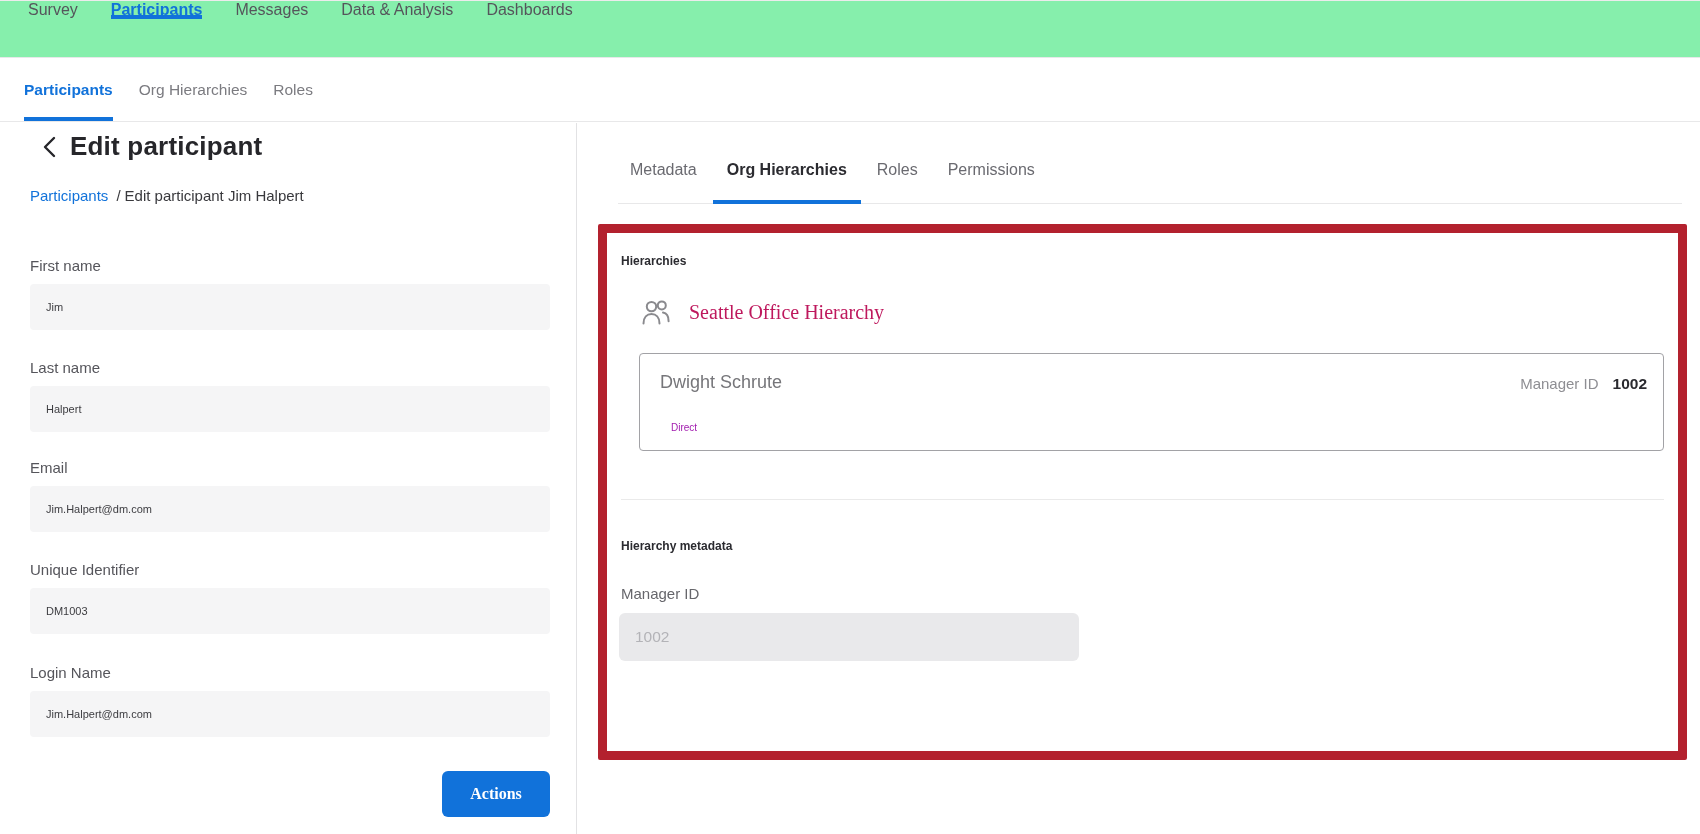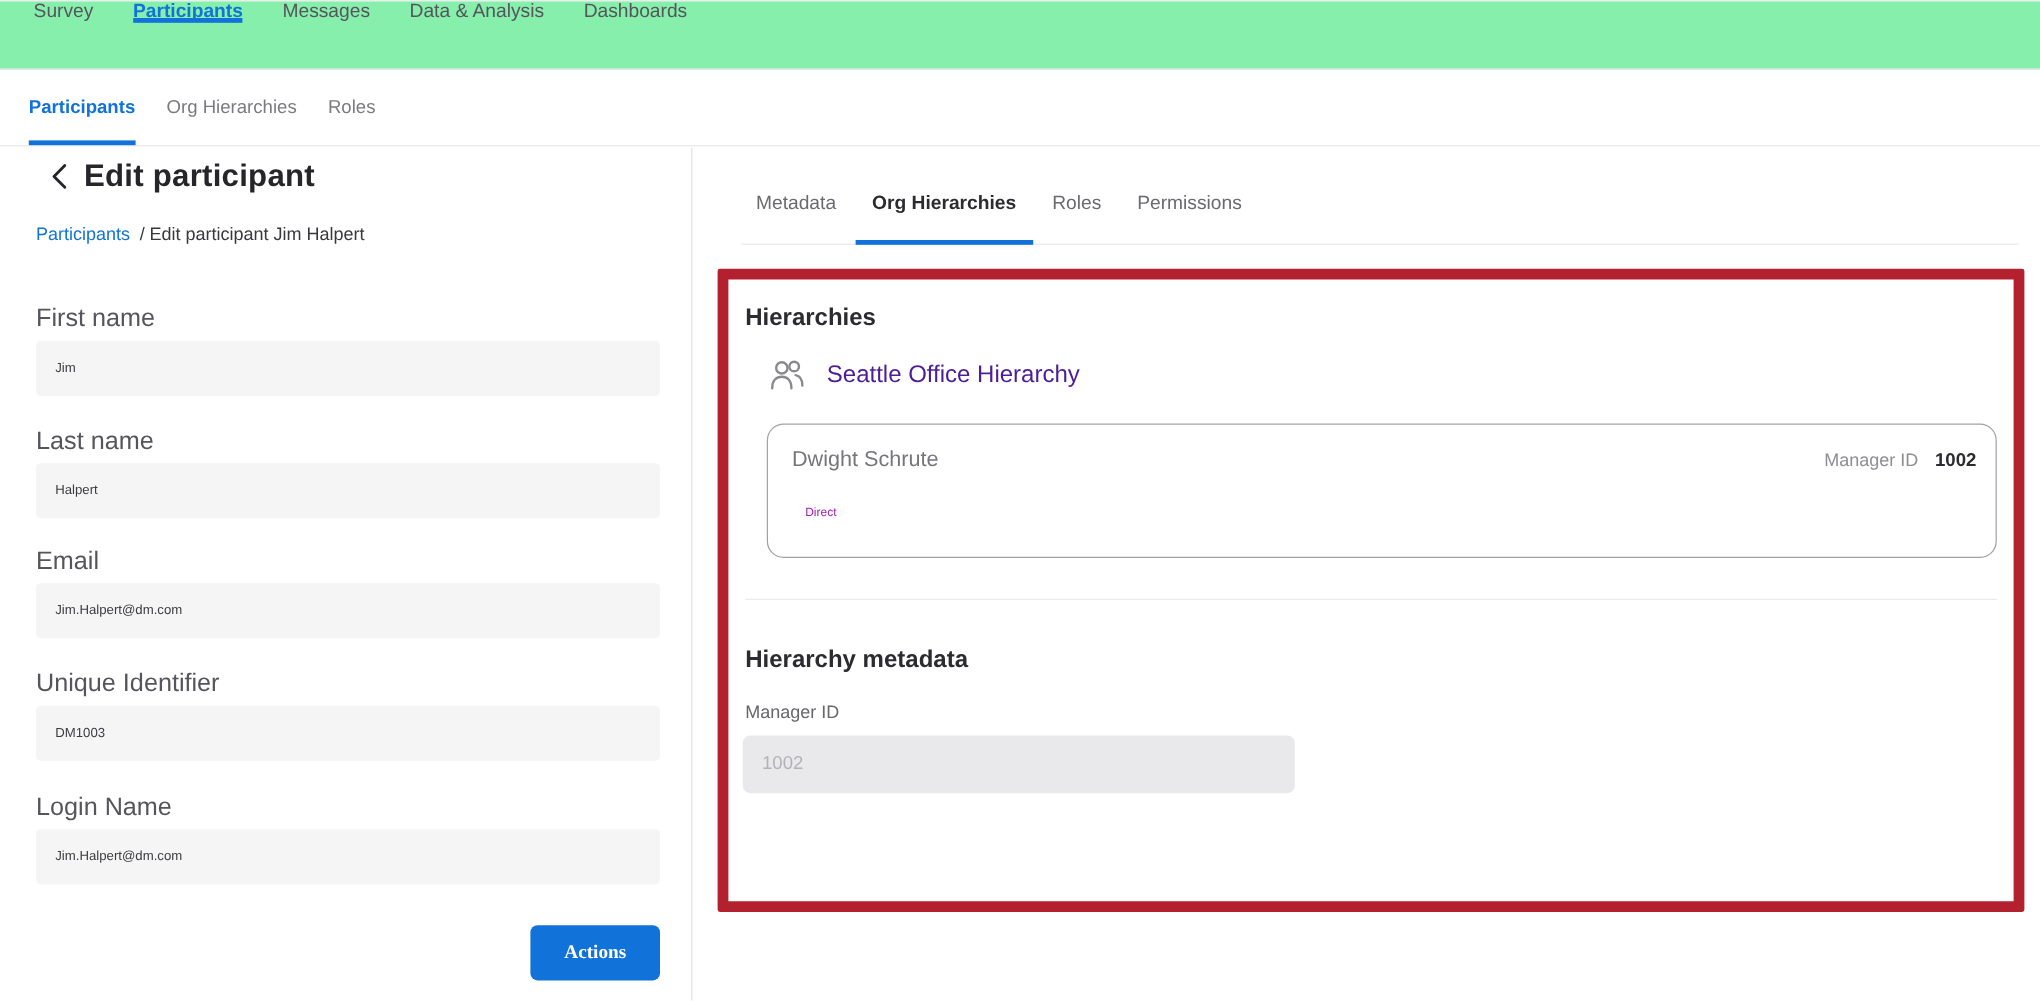--- a/index.html
+++ b/index.html
@@ -43,21 +43,21 @@
     position:absolute; left:0; top:0; bottom:0; width:577px;
     border-right:1px solid #e2e2e4; background:#fff;
   }
   .title-row { position:absolute; left:42px; top:8px; display:flex; align-items:center; gap:13px; }
   .back-btn { display:flex; align-items:center; cursor:pointer; }
   .page-title { font-size:26px; font-weight:600; color:#26262a; letter-spacing:.2px; }
   .breadcrumb { position:absolute; left:30px; top:64px; font-size:15px; color:#39393d; }
   .breadcrumb .crumb-link { color:#1172da; text-decoration:none; cursor:pointer; }
   .breadcrumb .crumb-sep { margin:0 4px 0 8px; color:#39393d; }
   .field { position:absolute; left:30px; width:520px; }
-  .field label { display:block; font-size:21px; color:#55555b; margin-bottom:8px; line-height:20px; }
+  .field label { display:block; font-size:15px; color:#55555b; margin-bottom:8px; line-height:20px; }
   .field input {
     width:100%; height:46px; background:#f5f5f6; border:none; border-radius:4px;
     font-family:"Liberation Sans", sans-serif; font-size:11px; color:#3c3c40; padding:0 16px; outline:none;
   }
   .f0 { top:133px; } .f1 { top:235px; } .f2 { top:335px; } .f3 { top:437px; } .f4 { top:540px; }
   .actions-btn {
     position:absolute; left:442px; top:648px; width:108px; height:46px;
     background:#1172da; color:#fff; border:none; border-radius:6px;
     font-family:Liberation Serif, serif; font-size:16px; font-weight:600; cursor:pointer;
   }
@@ -73,27 +73,27 @@
     font-size:16px; color:#6a6a70; cursor:pointer; white-space:nowrap;
   }
   .tab.active { color:#2b2b30; font-weight:600; }
   .tab.active::after {
     content:""; position:absolute; left:-14px; right:-14px; bottom:-1px; height:4px; background:#1172da;
   }
   .highlight-box {
     position:absolute; left:20px; top:101px; width:1089px; height:536px;
     border:9px solid #b3212e; border-radius:2px; background:#fff;
   }
-  .section-title { position:absolute; font-size:20px; font-weight:600; color:#2b2b30; }
+  .section-title { position:absolute; font-size:12px; font-weight:600; color:#2b2b30; }
   .hier-title { left:14px; top:21px; }
   .group-row { position:absolute; left:34px; top:66px; display:flex; align-items:center; gap:18px; }
-  .group-name { font-size:20px; color:#4c1d95; }
+  .group-name { font-size:20px; color:#be185d;font-family:Liberation Serif, serif; }
   .hier-card {
-    position:absolute; left:32px; top:120px; width:1025px; height:112px;
-    border:1px solid #a2a2a6; border-radius:14px; background:#fff;
+    position:absolute; left:32px; top:120px; width:1025px; height:98px;
+    border:1px solid #a2a2a6; border-radius:4px; background:#fff;
   }
   .card-name { position:absolute; left:20px; top:18px; font-size:18px; color:#76767a; }
   .card-sub  { position:absolute; left:31px; top:68px; font-size:10px; color:#a21caf; }
   .card-meta { position:absolute; right:16px; top:21px; display:flex; align-items:baseline; gap:14px; }
   .card-meta .meta-label { font-size:15px; color:#8e8e93; }
   .card-meta .meta-value { font-size:15.5px; color:#2b2b30; font-weight:600; }
   .box-divider { position:absolute; left:14px; top:266px; width:1043px; height:1px; background:#eaeaea; }
   .meta-title { left:14px; top:306px; }
   .meta-field-label { position:absolute; left:14px; top:352px; font-size:15px; color:#66666b; }
   .meta-input {

